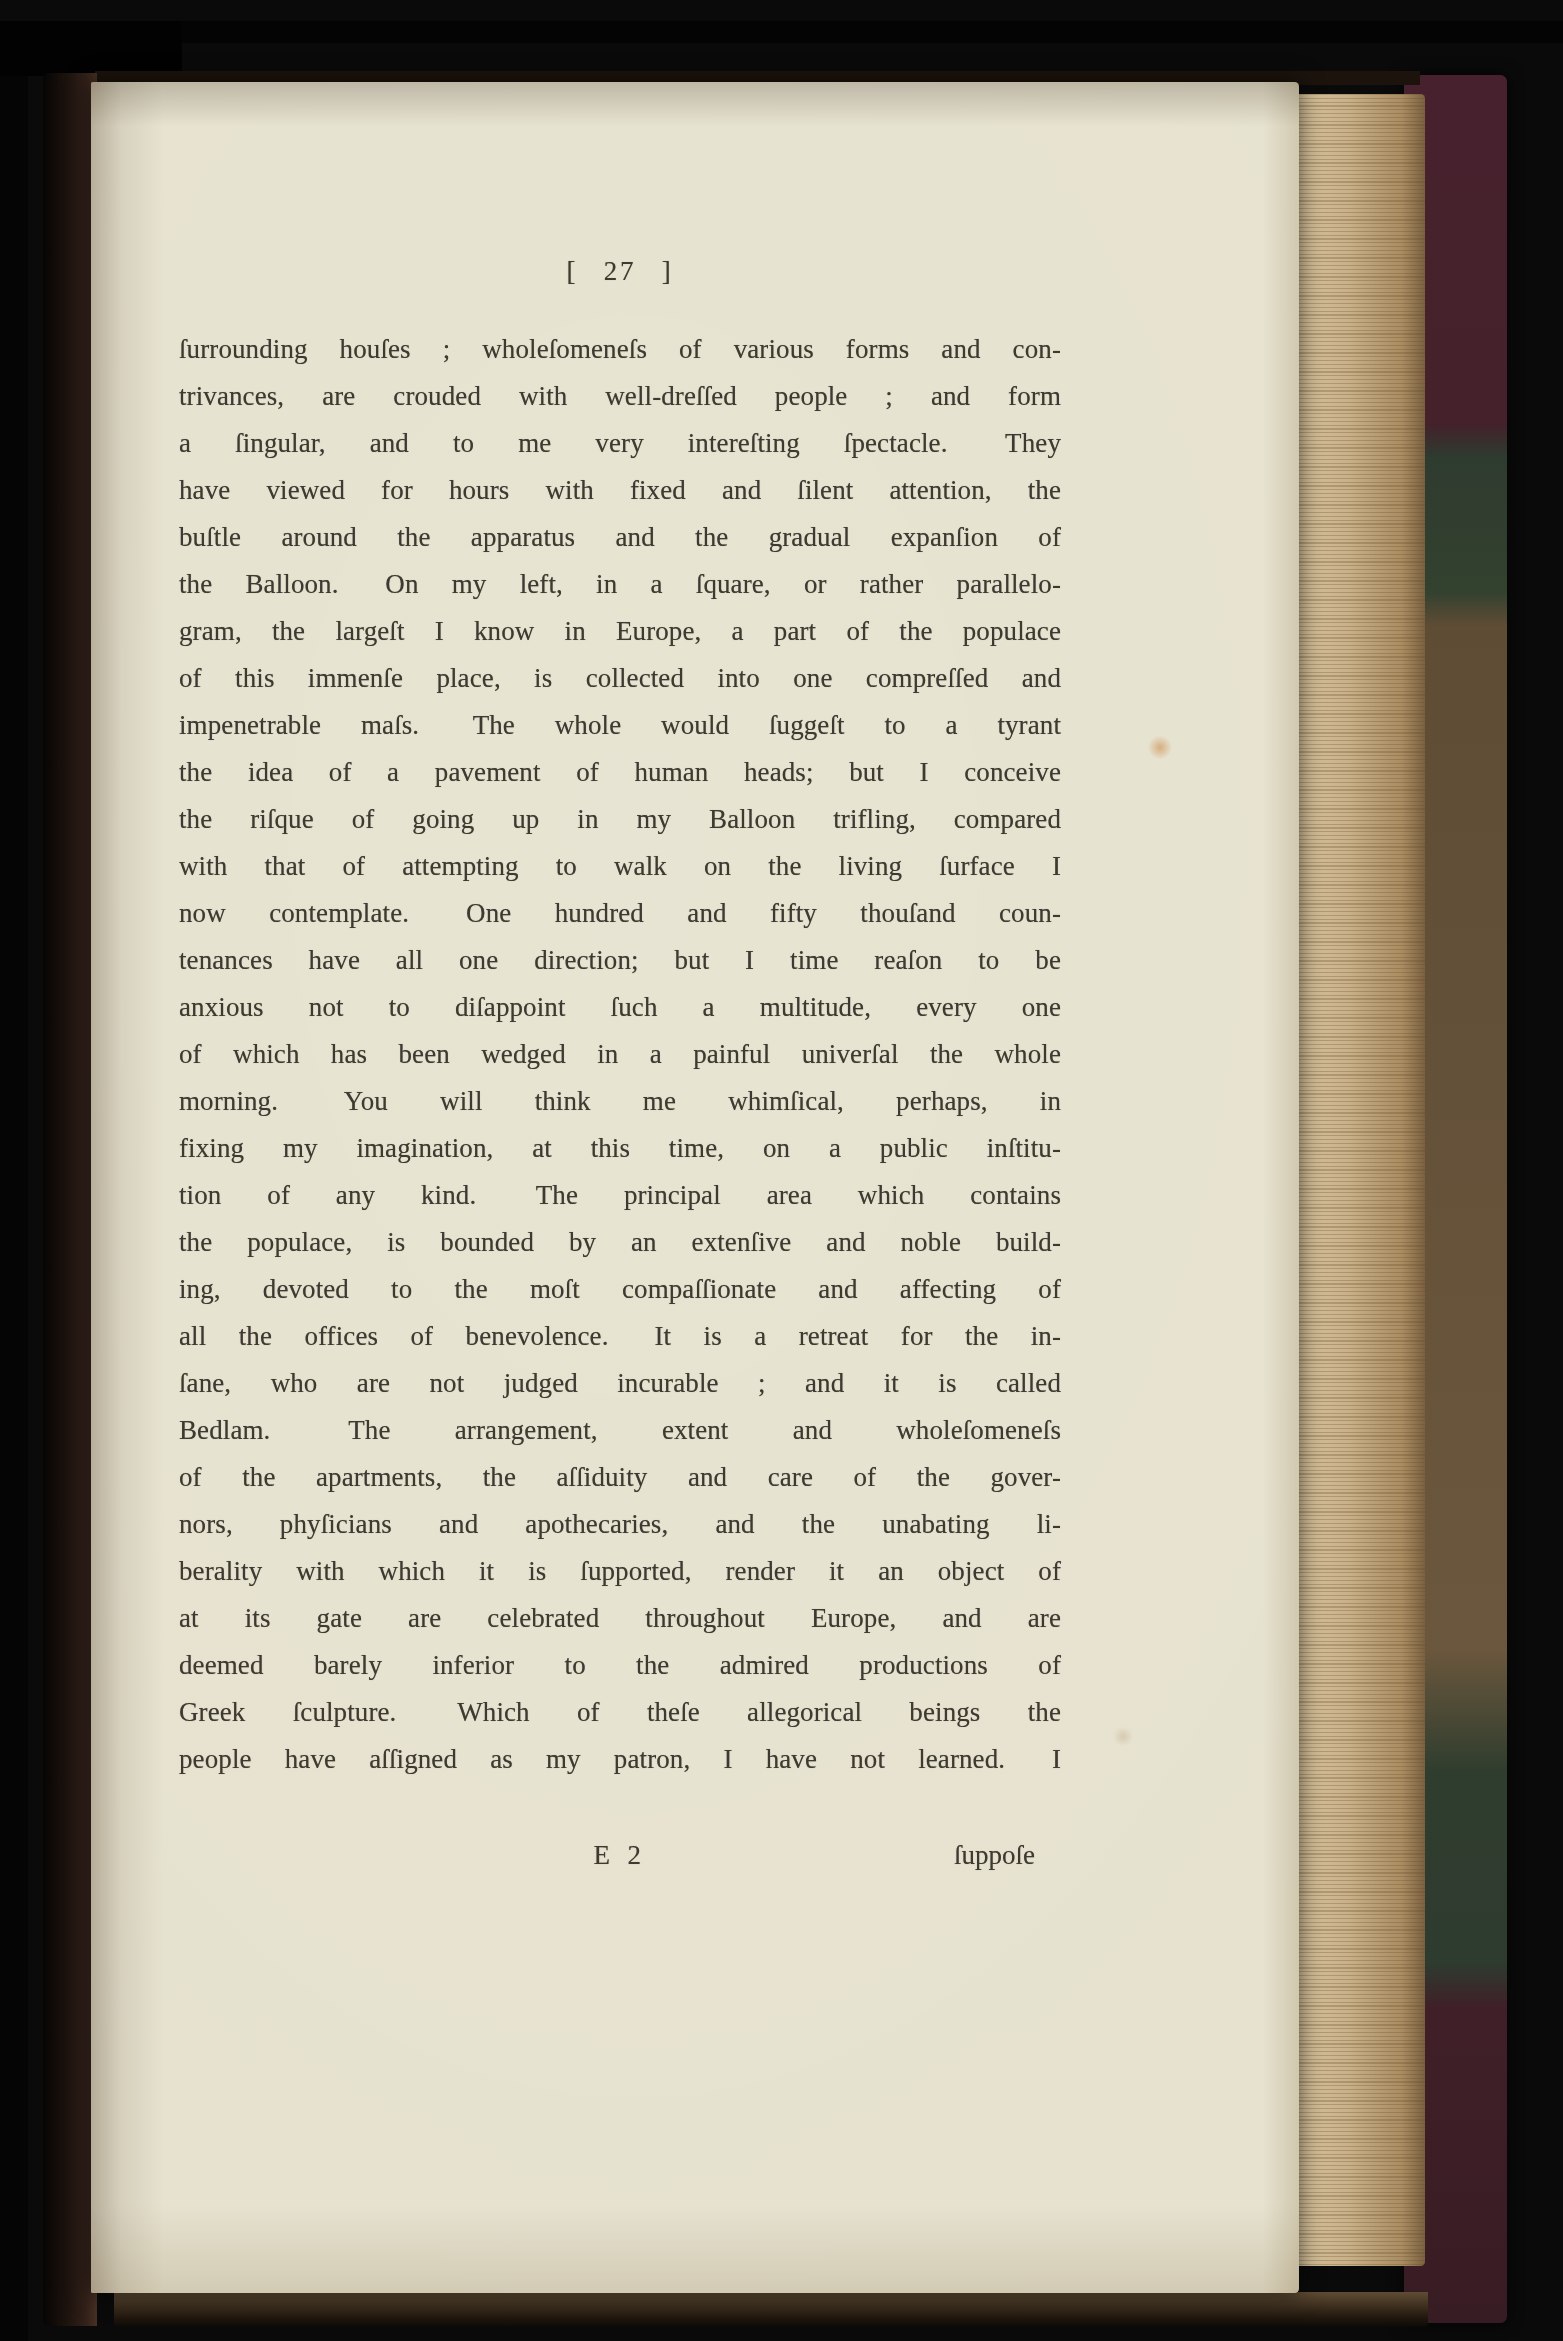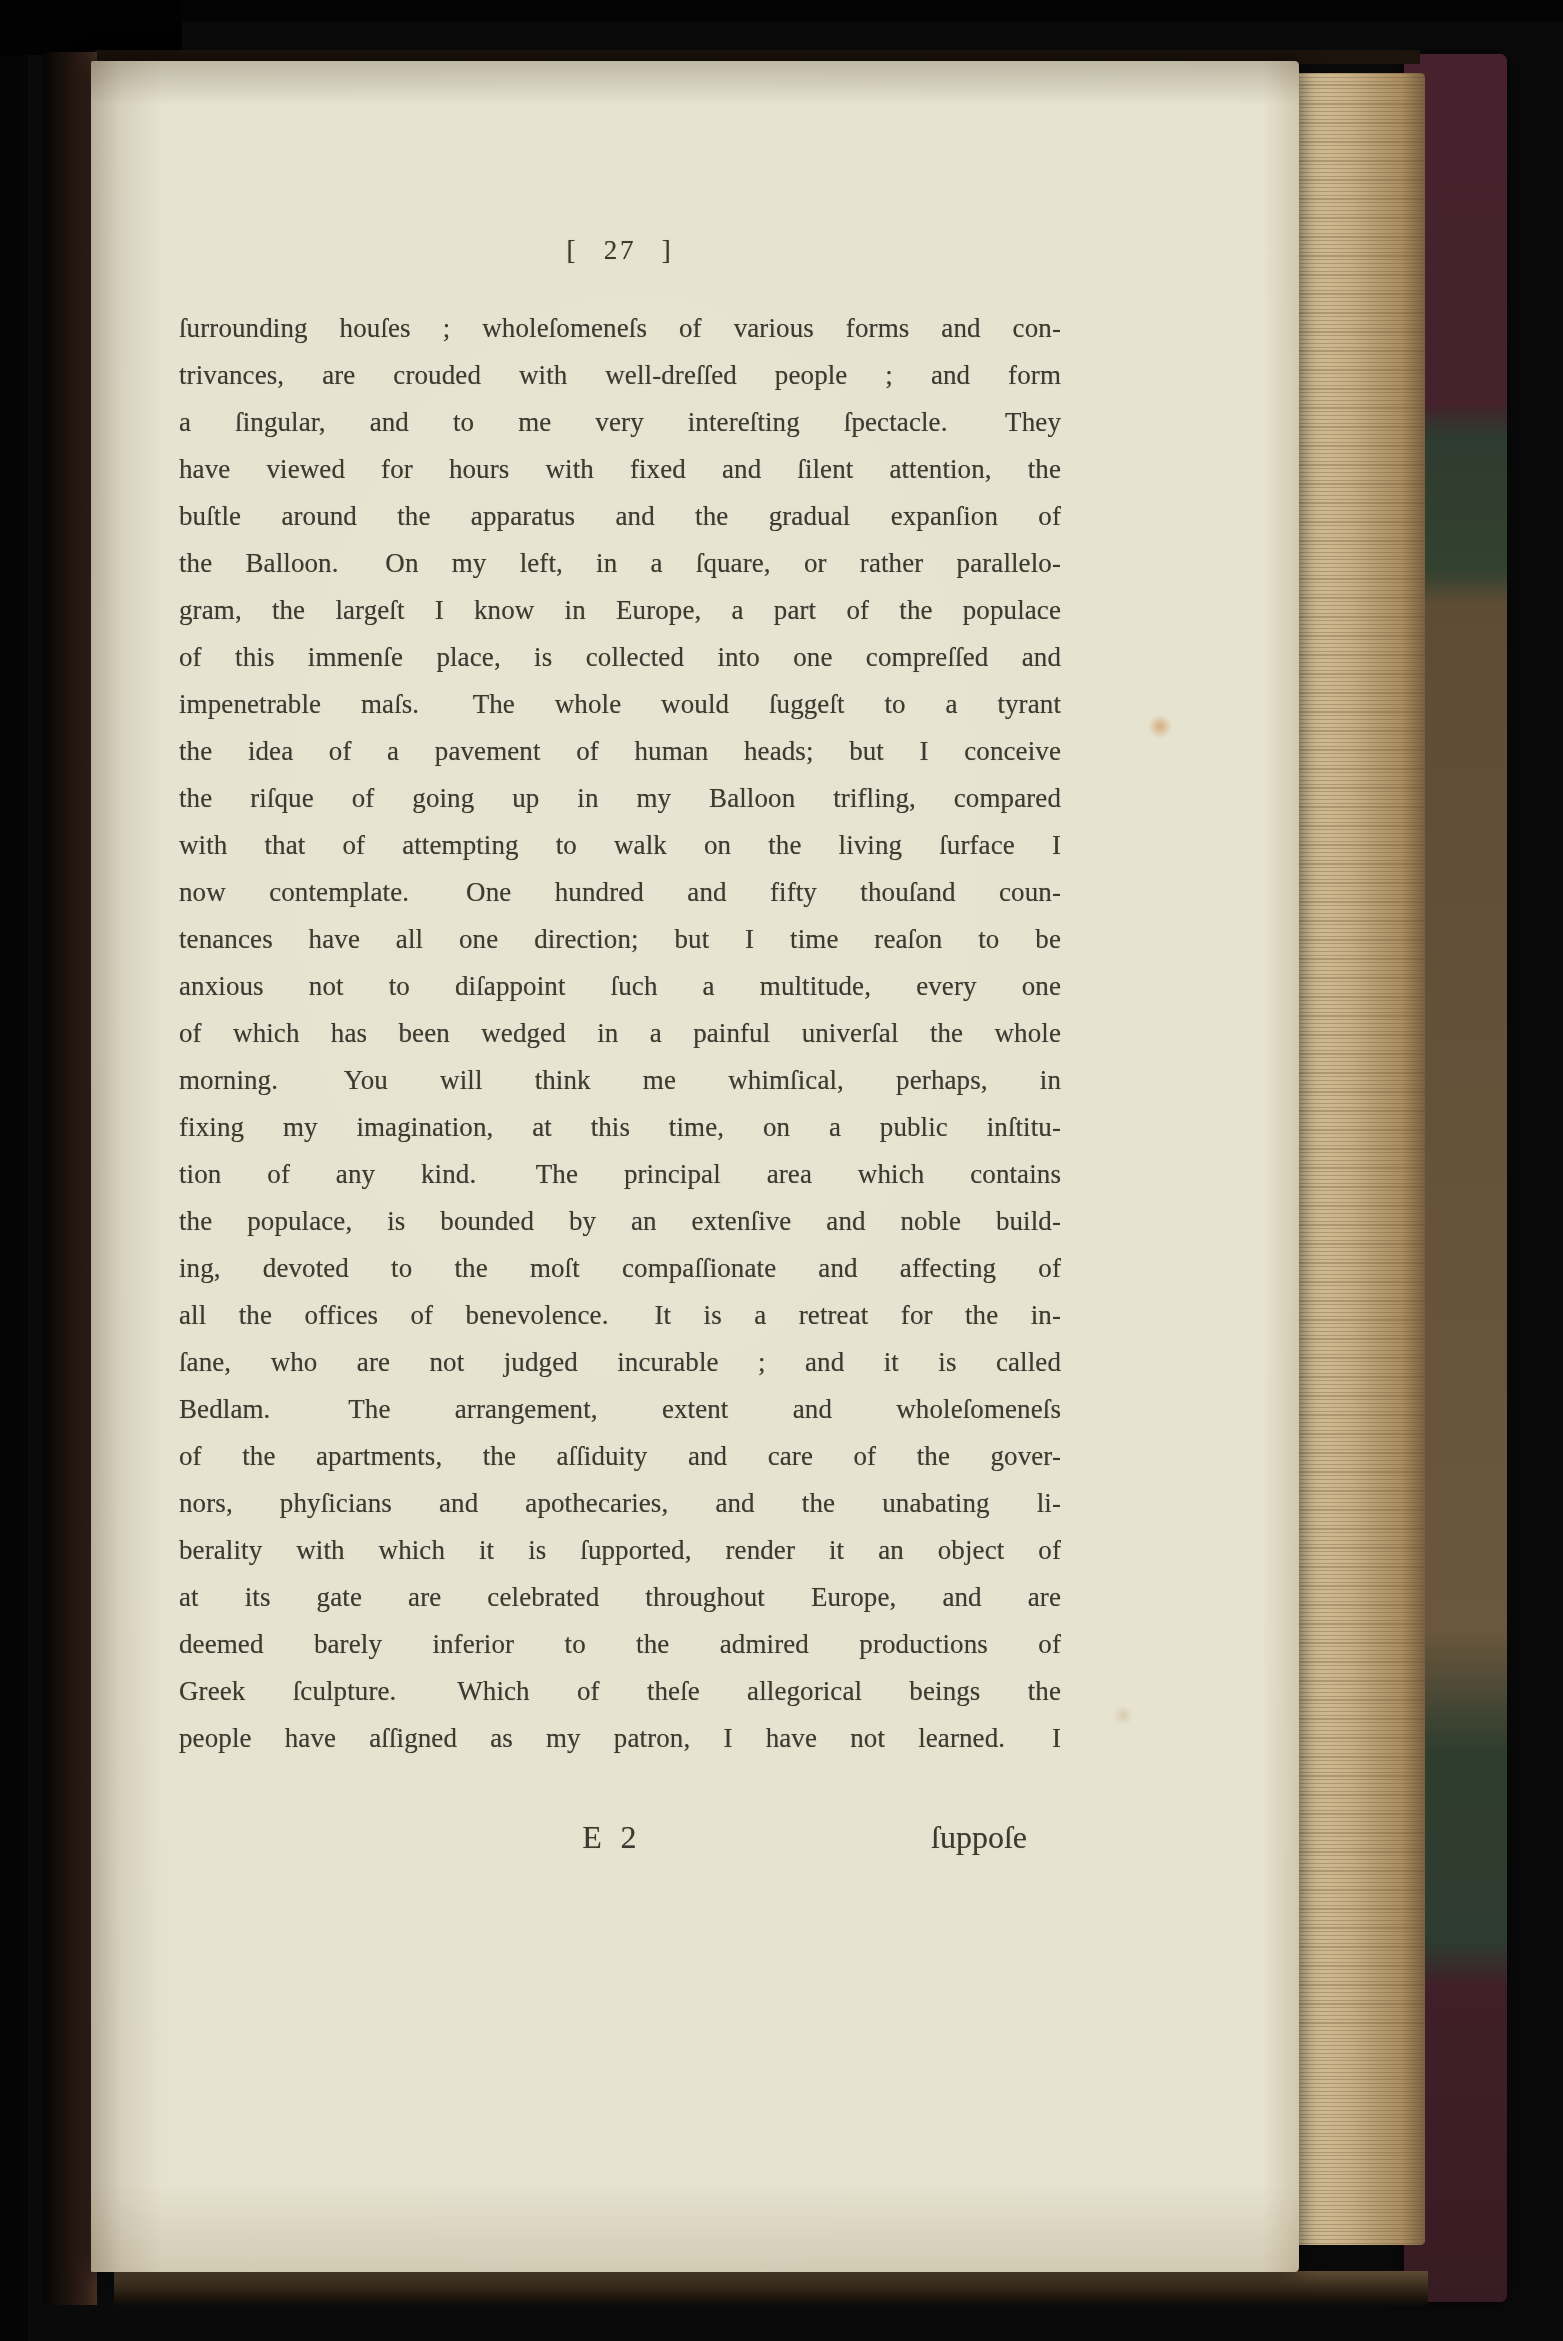--- a/index.html
+++ b/index.html
@@ -7,21 +7,21 @@
     padding: 0;
     background: #0a0a0b;
   }
   body {
     width: 1564px;
     height: 2342px;
     position: relative;
     overflow: hidden;
     font-family: "Liberation Serif", "DejaVu Serif", serif;
   }
-  .scene { position: absolute; inset: 0; }
+  .scene { position: absolute; inset: 0; margin-top: 21px; }
 
   
   .top-strip   { position: absolute; left: 0; top: 0; width: 100%; height: 22px; background: #040404; }
   .left-strip  { position: absolute; left: 0; top: 0; width: 28px; height: 100%; background: #050505; }
   .corner-block{ position: absolute; left: 0; top: 0; width: 182px; height: 55px; background: #020202; }
 
   
   .cover-right {
     position: absolute; left: 1404px; top: 54px; width: 103px; height: 2248px;
     border-radius: 0 6.5px 6.5px 0;
@@ -92,22 +92,22 @@
     text-shadow: 0 0 0.7px rgba(62,58,49,0.5);
   }
   .body-text .line {
     text-align: justify;
     text-align-last: justify;
     height: 47px;
     white-space: nowrap;
   }
 
   .sigline {
-    position: absolute; top: 1758px; left: 80px; width: 882px; height: 47px;
-    font-size: 32px; color: #3e3a31;
+    position: absolute; top: 1758px; left: 88px; width: 882px; height: 47px;
+    font-size: 27px; color: #3e3a31;
     text-shadow: 0 0 0.7px rgba(62,58,49,0.5);
   }
   .sig   { position: absolute; left: 50%; transform: translateX(-50%); letter-spacing: 5.4px; }
   .catch { position: absolute; right: 26px; }
 </style>
 </head>
 <body>
 
 <div class="scene">
   <div class="top-strip"></div>

